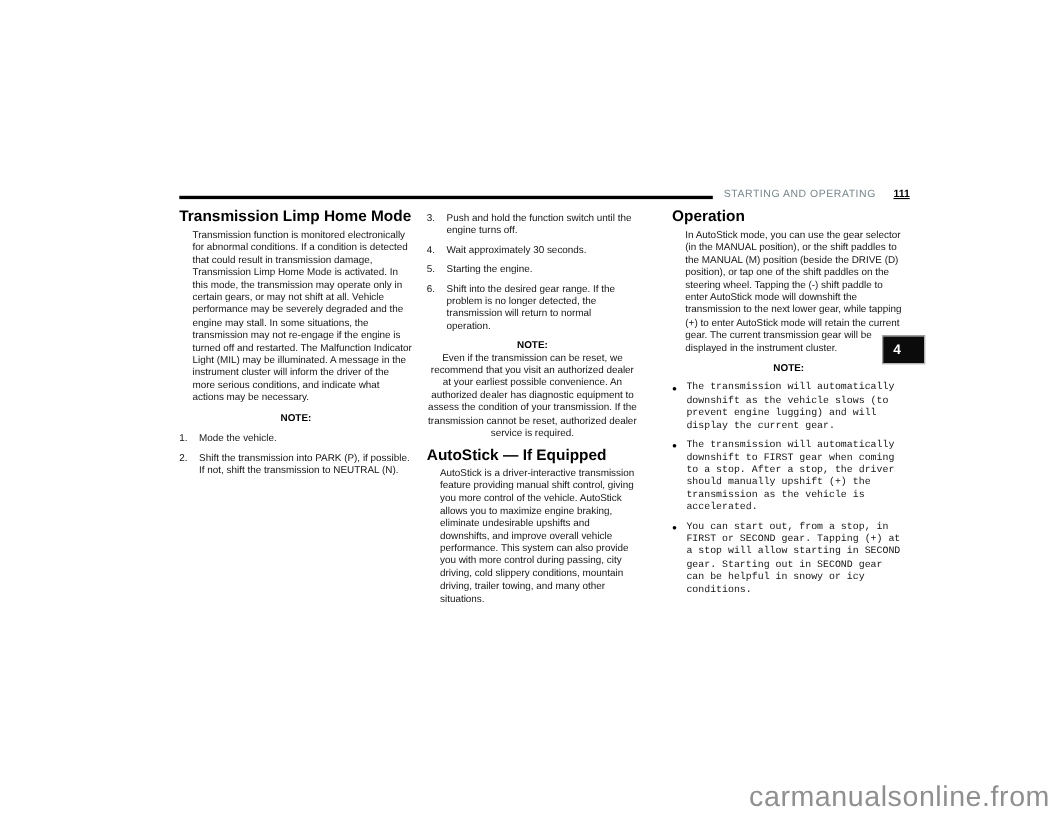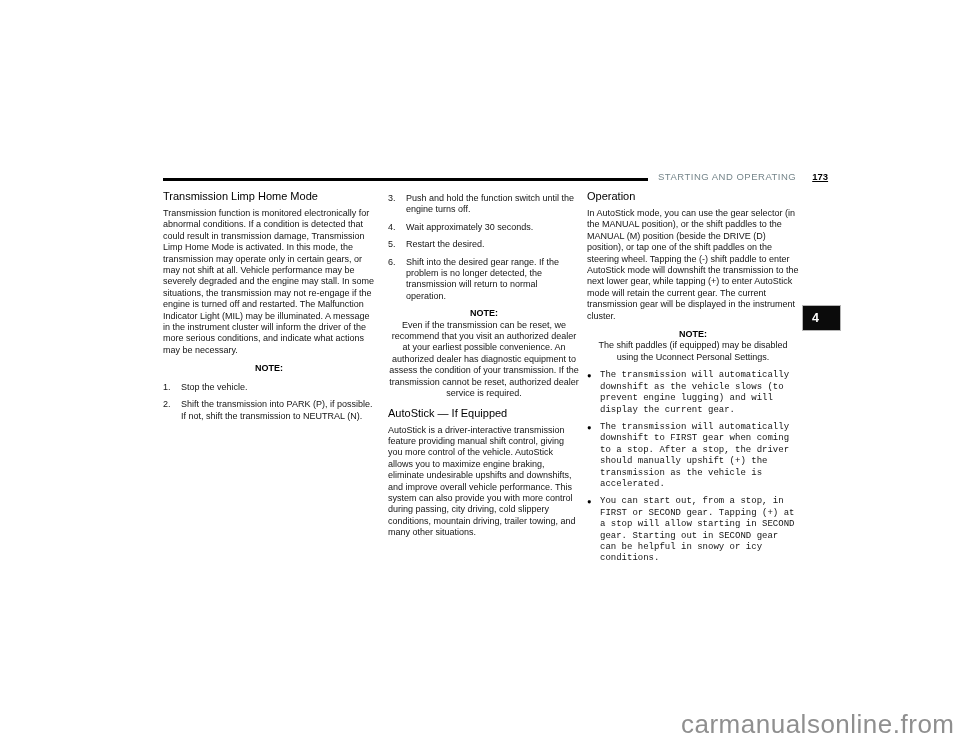--- a/index.html
+++ b/index.html
@@ -10,24 +10,24 @@
   
   .header-rule { position:absolute; left:163px; top:178px; width:485px; height:3px; background:#000; }
   .header-text { position:absolute; left:658px; top:171px; font-size:9.5px; white-space:nowrap; }
   .section-title { color:#75858a; letter-spacing:0.5px; }
   .page-number { margin-left:16px; font-weight:bold; color:#000; text-decoration:underline; }
 
   
   .col { position:absolute; top:190px; font-size:9px; line-height:11.4px; color:#141414; }
   .col1 { left:163px; width:212px; }
   .col2 { left:388px; width:192px; padding-top:1px; }
-  .col3 { left:587px; width:212px; }
+  .col3 { left:611px; width:212px; }
 
-  .hd { font-size:11px; line-height:13px; margin:0 0 5px 0; font-weight:normal; color:#000; }
-  .body-p { margin:0 0 7px 0; }
+  .hd { font-size:14px; line-height:13px; margin:0 0 5px 0; font-weight:bold; color:#000; }
+  .body-p { margin:0 0 7px 12px; }
   .note { margin:0 0 7px 0;text-align:center; }
   .note-label { font-weight:bold; color:#000; }
   .steps { margin:2px 0 0 0; }
   .step { display:flex; margin:0 0 6px 0; }
   .step .num { flex:none; width:18px; }
   .step .txt { flex:1; }
   .bullets { margin:2px 0 0 0; }
   .bullet { display:flex; margin:0 0 6px 0; }
   .bullet .dot { flex:none; width:13px; font-size:7.5px; line-height:11.4px; color:#000; }
   .bullet .txt { flex:1;font-family:Liberation Mono, monospace; }
@@ -46,74 +46,73 @@
     color:#8f8f8f; letter-spacing:0.5px; white-space:nowrap;
   }
 </style>
 </head>
 <body>
 
 <div class="page">
 
   <div class="header-rule"></div>
   <div class="header-text">
-    <span class="section-title">STARTING AND OPERATING</span><span class="page-number">173</span>
+    <span class="section-title">STARTING AND OPERATING</span><span class="page-number">111</span>
   </div>
 
   <div class="col col1">
     <div class="hd">Transmission Limp Home Mode</div>
     <p class="body-p">Transmission function is monitored electronically for abnormal conditions. If a condition is detected that could result in transmission damage, Transmission Limp Home Mode is activated. In this mode, the transmission may operate only in certain gears, or may not shift at all. Vehicle performance may be severely degraded and the engine may stall. In some situations, the transmission may not re-engage if the engine is turned off and restarted. The Malfunction Indicator Light (MIL) may be illuminated. A message in the instrument cluster will inform the driver of the more serious conditions, and indicate what actions may be necessary.</p>
     <div class="note">
       <div class="note-label">NOTE:</div>
     </div>
     <div class="steps">
       <div class="step">
         <span class="num">1.</span>
-        <span class="txt">Stop the vehicle.</span>
+        <span class="txt">Mode the vehicle.</span>
       </div>
       <div class="step">
         <span class="num">2.</span>
         <span class="txt">Shift the transmission into PARK (P), if possible. If not, shift the transmission to NEUTRAL (N).</span>
       </div>
     </div>
   </div>
 
   <div class="col col2">
     <div class="steps">
       <div class="step">
         <span class="num">3.</span>
         <span class="txt">Push and hold the function switch until the engine turns off.</span>
       </div>
       <div class="step">
         <span class="num">4.</span>
         <span class="txt">Wait approximately 30 seconds.</span>
       </div>
       <div class="step">
         <span class="num">5.</span>
-        <span class="txt">Restart the desired.</span>
+        <span class="txt">Starting the engine.</span>
       </div>
       <div class="step">
         <span class="num">6.</span>
         <span class="txt">Shift into the desired gear range. If the problem is no longer detected, the transmission will return to normal operation.</span>
       </div>
     </div>
     <div class="note" style="margin-top:4px;">
       <div class="note-label">NOTE:</div>
       <div class="note-body">Even if the transmission can be reset, we recommend that you visit an authorized dealer at your earliest possible convenience. An authorized dealer has diagnostic equipment to assess the condition of your transmission. If the transmission cannot be reset, authorized dealer service is required.</div>
     </div>
     <div class="hd">AutoStick — If Equipped</div>
     <p class="body-p">AutoStick is a driver-interactive transmission feature providing manual shift control, giving you more control of the vehicle. AutoStick allows you to maximize engine braking, eliminate undesirable upshifts and downshifts, and improve overall vehicle performance. This system can also provide you with more control during passing, city driving, cold slippery conditions, mountain driving, trailer towing, and many other situations.</p>
   </div>
 
   <div class="col col3">
     <div class="hd">Operation</div>
     <p class="body-p">In AutoStick mode, you can use the gear selector (in the MANUAL position), or the shift paddles to the MANUAL (M) position (beside the DRIVE (D) position), or tap one of the shift paddles on the steering wheel. Tapping the (-) shift paddle to enter AutoStick mode will downshift the transmission to the next lower gear, while tapping (+) to enter AutoStick mode will retain the current gear. The current transmission gear will be displayed in the instrument cluster.</p>
     <div class="note">
       <div class="note-label">NOTE:</div>
-      <div class="note-body">The shift paddles (if equipped) may be disabled using the Uconnect Personal Settings.</div>
     </div>
     <div class="bullets">
       <div class="bullet">
         <span class="dot">●</span>
         <span class="txt">The transmission will automatically downshift as the vehicle slows (to prevent engine lugging) and will display the current gear.</span>
       </div>
       <div class="bullet">
         <span class="dot">●</span>
         <span class="txt">The transmission will automatically downshift to FIRST gear when coming to a stop. After a stop, the driver should manually upshift (+) the transmission as the vehicle is accelerated.</span>
       </div>

